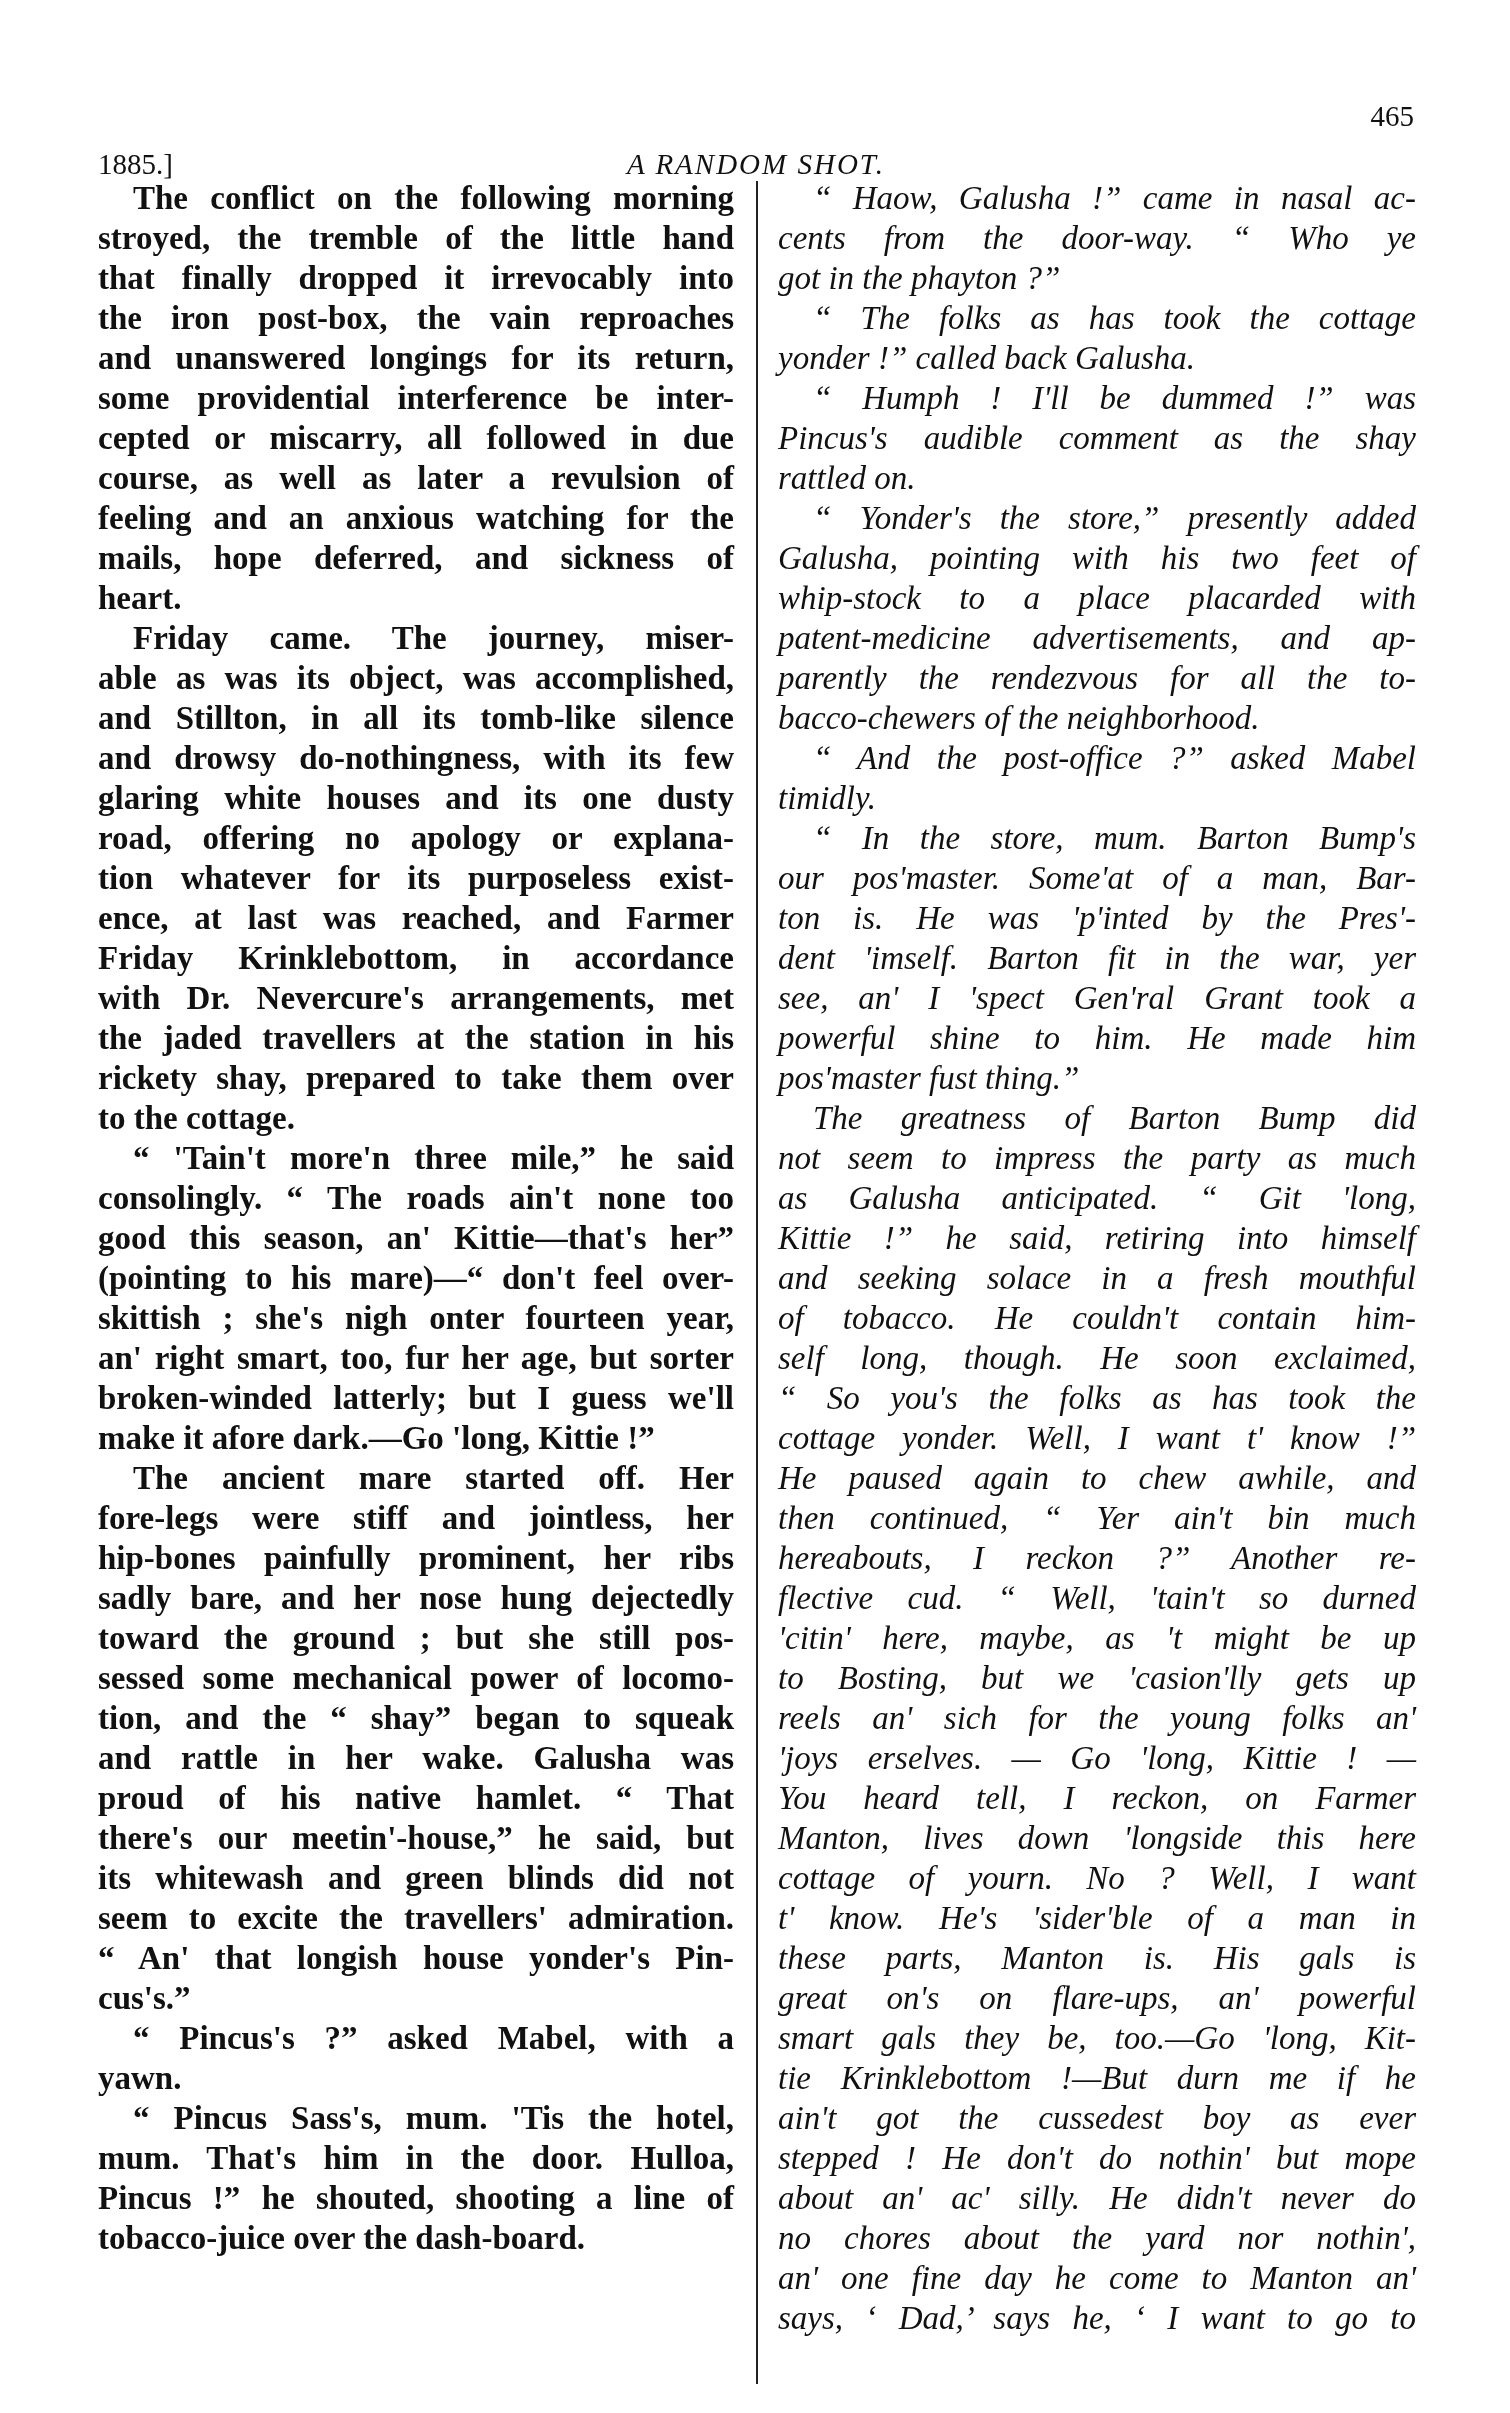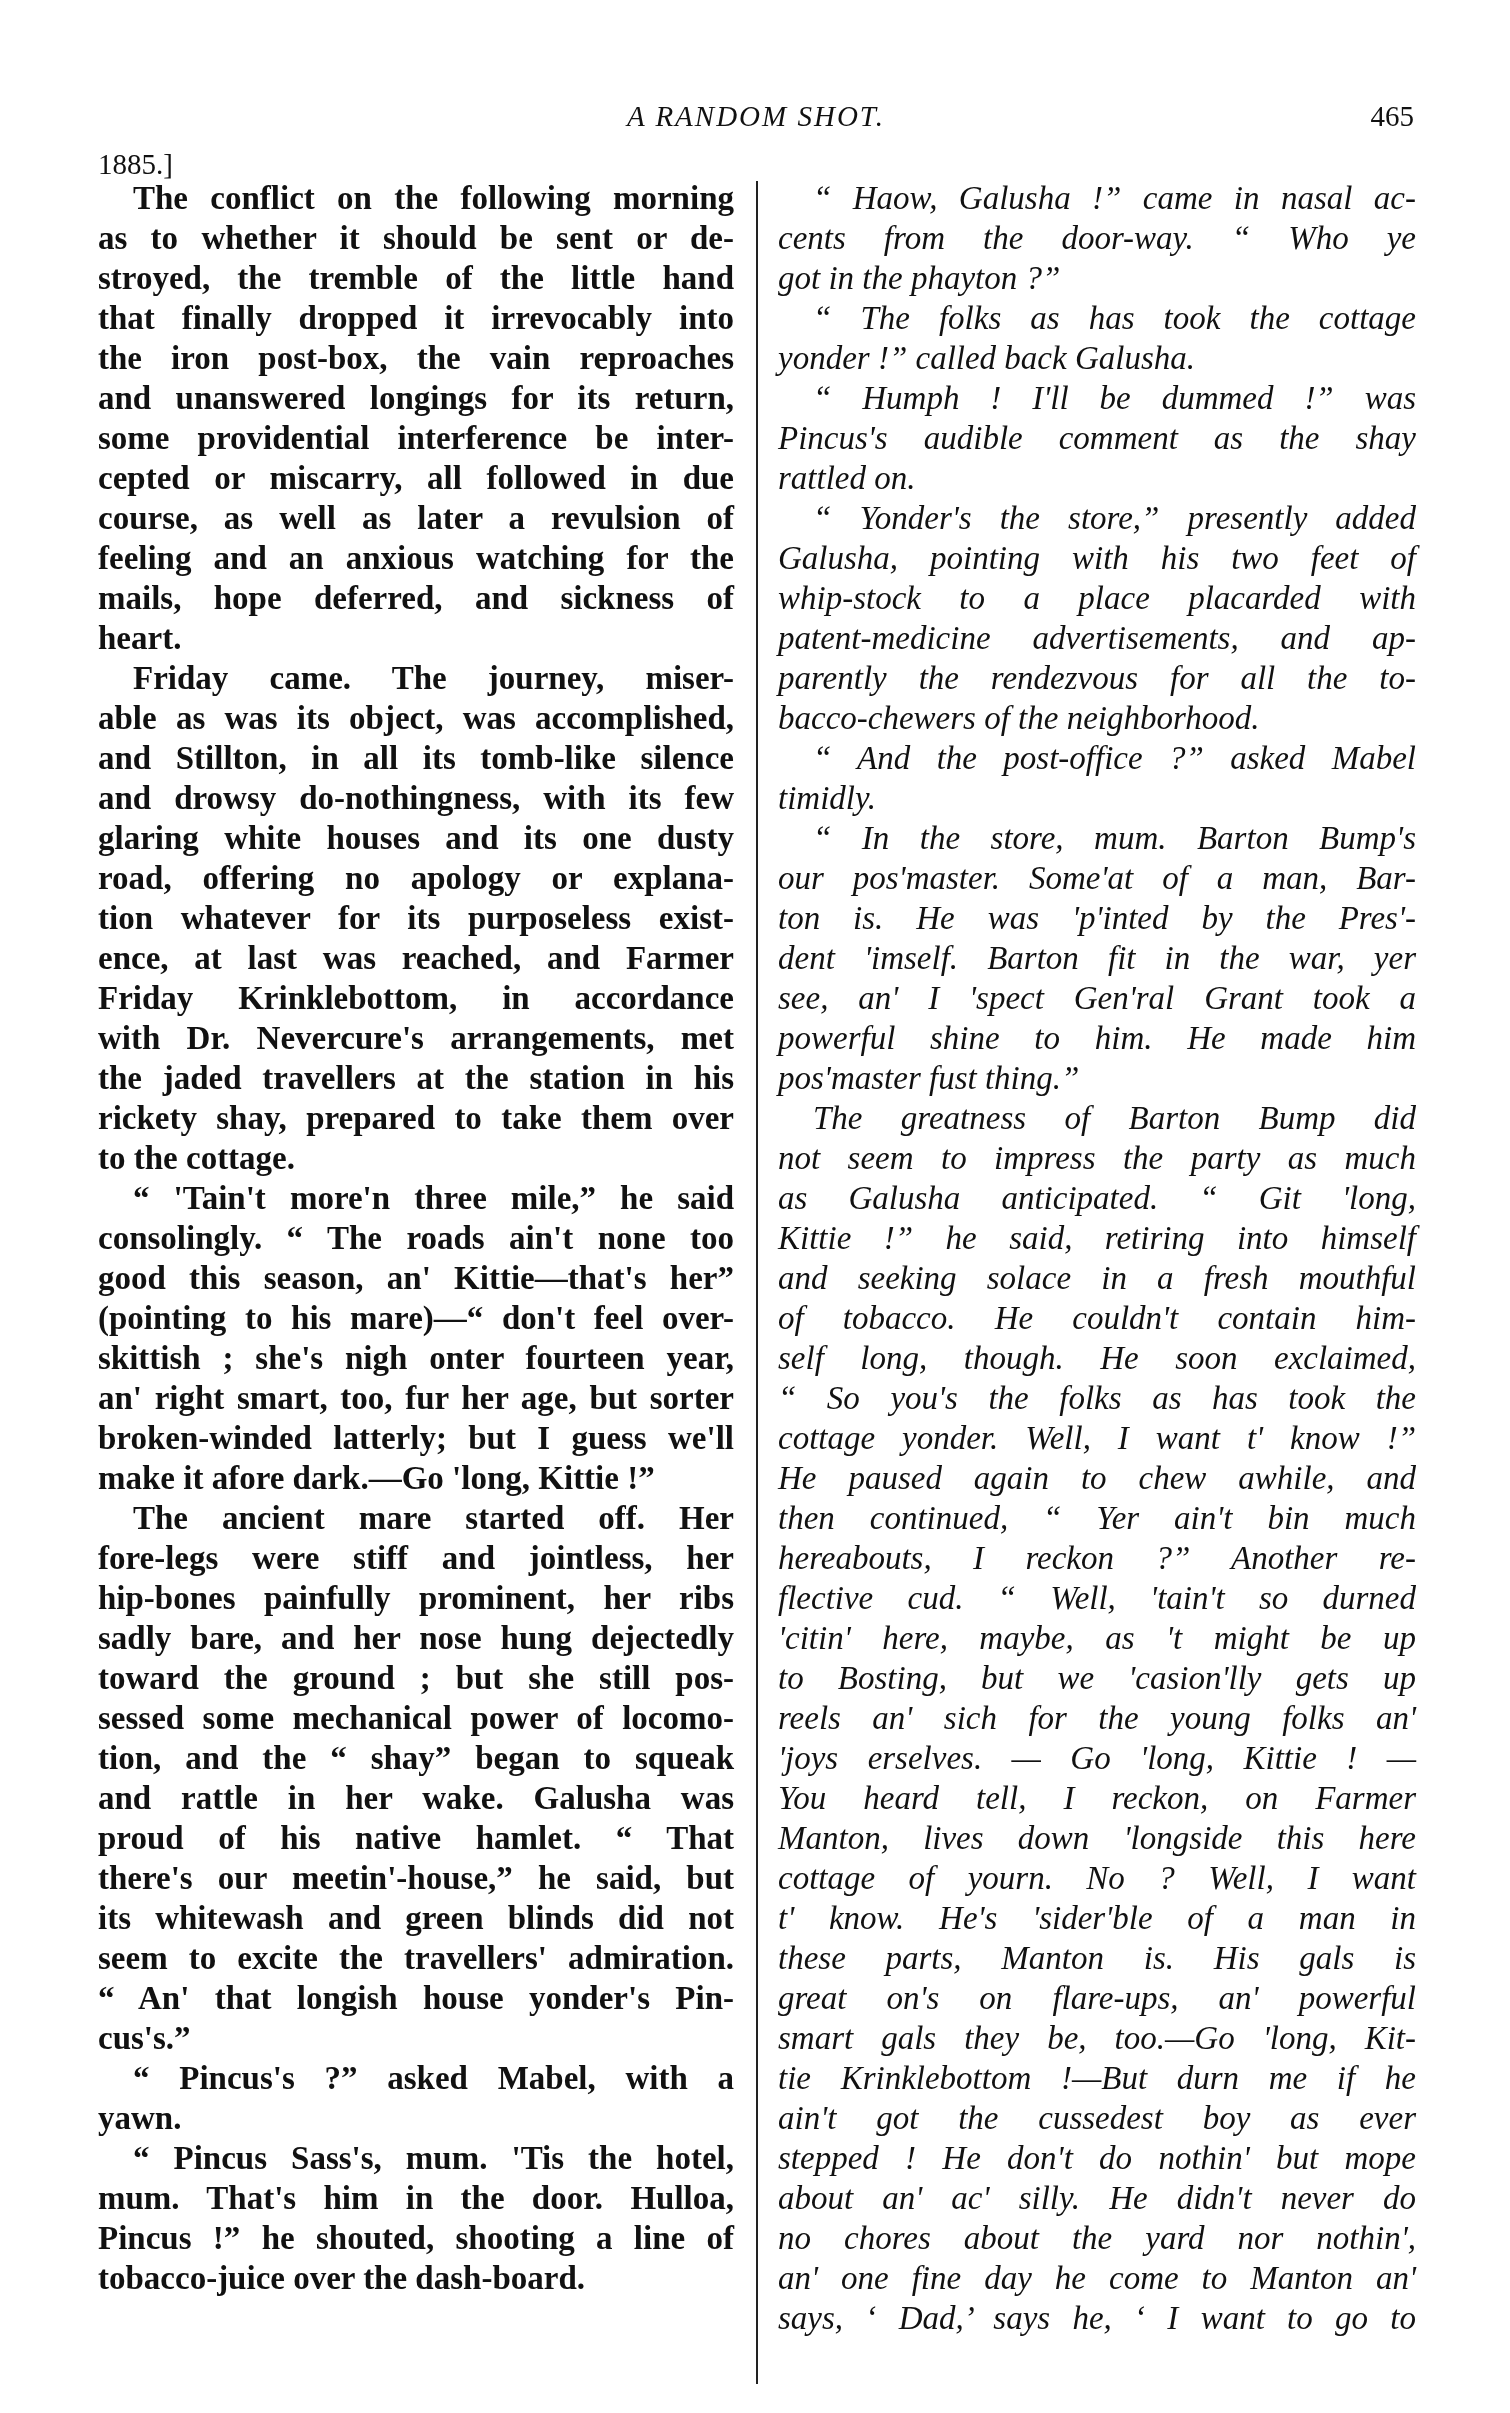--- a/index.html
+++ b/index.html
@@ -1,42 +1,41 @@
 <!DOCTYPE html>
 <html style="font-size:8px"><head>
 <meta charset="utf-8">
 <style>
   html, body { margin: 0; padding: 0; background: #ffffff; }
   body { width: 1511px; height: 2413px; position: relative; overflow: hidden;
          font-family: "Liberation Serif", "DejaVu Serif", serif; color: #111; }
   .header { position: absolute; top: 100px; left: 98px; width: 1316px; height: 40px;
             font-size: 29px; }
   .header .left { position: absolute; left: 0; top: 0; margin-top: 48px; }
-  .header .center { position: absolute; left: 0; right: 0; text-align: center; font-style: italic; letter-spacing: 2px; }
+  .header .center { position: absolute; left: 0; right: 0; text-align: center; font-style: italic; letter-spacing: 2px; margin-top: 48px; }
   .header .right { position: absolute; right: 0; top: 0; }
   .col { position: absolute; top: 178px; font-size: 33px; line-height: 40px; }
   .col.left-col { left: 98px; width: 636px; font-weight: bold; }
   .col.right-col { left: 778px; width: 638px; font-style: italic; }
   .divider { position: absolute; left: 756px; top: 181px; width: 1.5px; height: 2203px; background: #222; }
   .line { display: block; white-space: nowrap; text-align: justify; text-align-last: justify; height: 40px; }
   .line.indent { padding-left: 35px; }
   .line.last { text-align-last: left; }
 </style>
 </head>
 <body>
 
 <div class="header">
   <span class="left">1885.]</span>
   <span class="center">A RANDOM SHOT.</span>
   <span class="right">465</span>
 </div>
 
 <div class="col left-col" id="left-col">
     <span class="line indent">The conflict on the following morning</span>
-    <span class="line">as to whether it should be sent or de-</span>
     <span class="line">stroyed, the tremble of the little hand</span>
     <span class="line">that finally dropped it irrevocably into</span>
     <span class="line">the iron post-box, the vain reproaches</span>
     <span class="line">and unanswered longings for its return,</span>
     <span class="line">some providential interference be inter-</span>
     <span class="line">cepted or miscarry, all followed in due</span>
     <span class="line">course, as well as later a revulsion of</span>
     <span class="line">feeling and an anxious watching for the</span>
     <span class="line">mails, hope deferred, and sickness of</span>
     <span class="line last">heart.</span>

